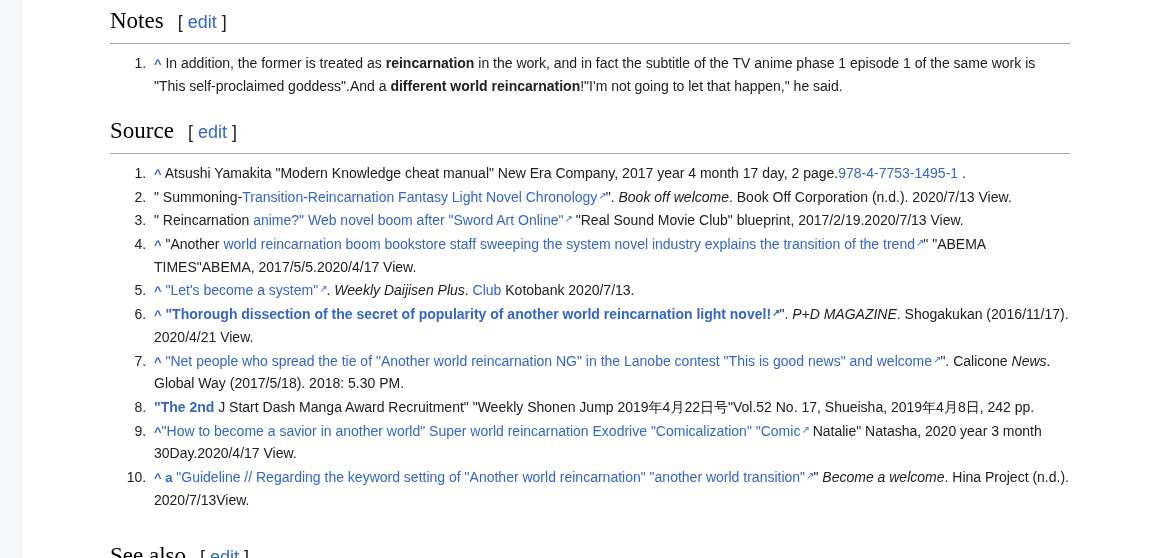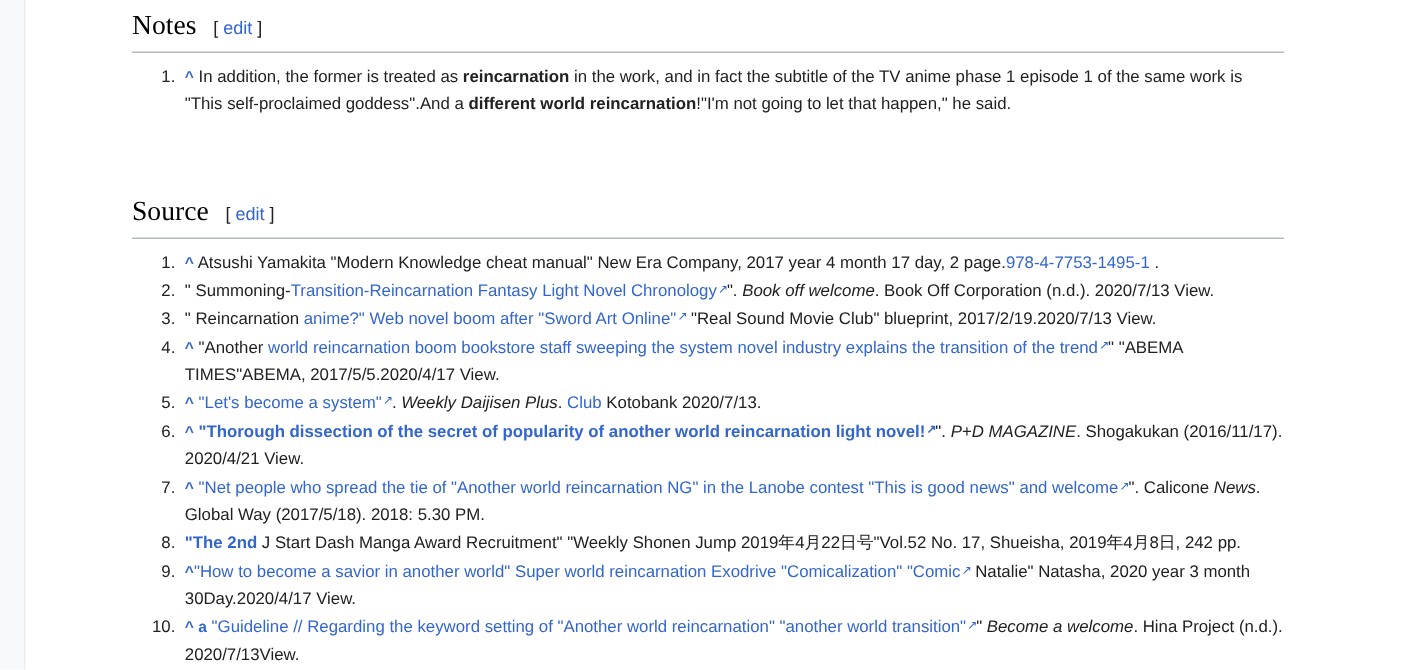--- a/index.html
+++ b/index.html
@@ -43,24 +43,23 @@
     margin: 0;
     padding: 0 0 4px 0;
     display: inline-block;
     line-height: 1.3;
   }
   .heading-row {
     display: flex;
     align-items: baseline;
     border-bottom: 1px solid #a2a9b1;
     padding-bottom: 3px;
-    margin-top: 45px;
   }
   .edit-link {
-    font-size: 15px;
+    font-size: 18px;
     margin-left: 14px;
     color: #202122;
     white-space: nowrap;
   }
   .edit-link .br {
     color: #202122;
   }
   .edit-link a {
     color: #3366cc;
     text-decoration: none;

